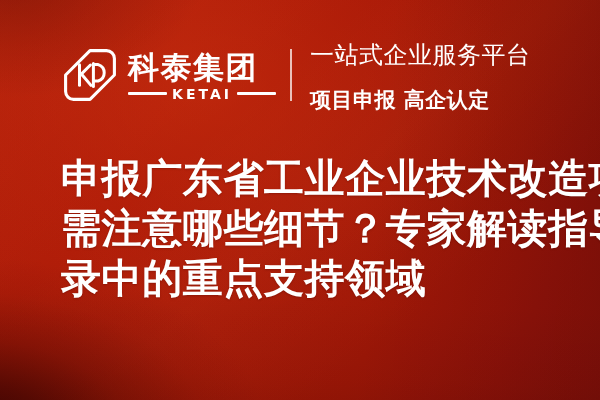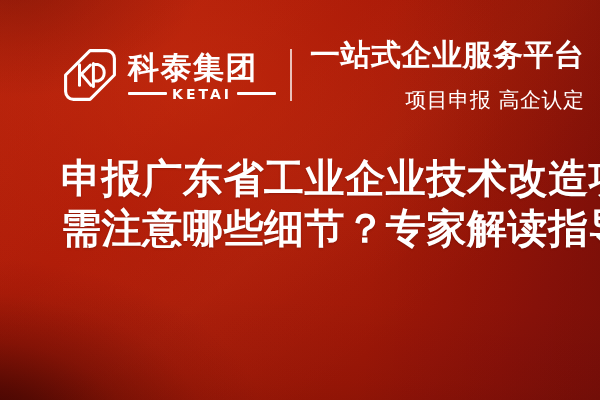--- a/index.html
+++ b/index.html
@@ -145,36 +145,35 @@
     margin: 0 18px 0 14px;
     flex: 0 0 2px;
   }
 
   .tagline {
     display: flex;
     flex-direction: column;
     justify-content: center;
   }
   .tagline-main {
-    font-size: 30px;
+    font-size: 24px;
     line-height: 34px;
-    font-weight: 700;
+    font-weight: 400;
     color: #ffffff;
     letter-spacing: 0.5px;
     white-space: nowrap;
   }
   .tagline-sub {
     font-size: 21px;
     line-height: 25px;
-    font-weight: 400;
+    font-weight: 700;
     color: #ffffff;
     letter-spacing: 0.5px;
     white-space: nowrap;
     margin-top: 16px;
-    text-align: right;
   }
 
   
   .title-block {
     position: absolute;
     left: 61px;
     top: 153px;
     width: 500px;
   }
   .title-line {
@@ -233,15 +232,16 @@
     <div class="tagline">
       <div class="tagline-main">一站式企业服务平台</div>
       <div class="tagline-sub">项目申报 高企认定</div>
     </div>
 
   </div>
 
   <div class="title-block">
     <div class="title-line">申报广东省工业企业技术改造项目</div>
     <div class="title-line">需注意哪些细节？专家解读指导目</div>
+    <div class="title-line">录中的重点支持领域</div>
   </div>
 
 </div>
 
 </body></html>

